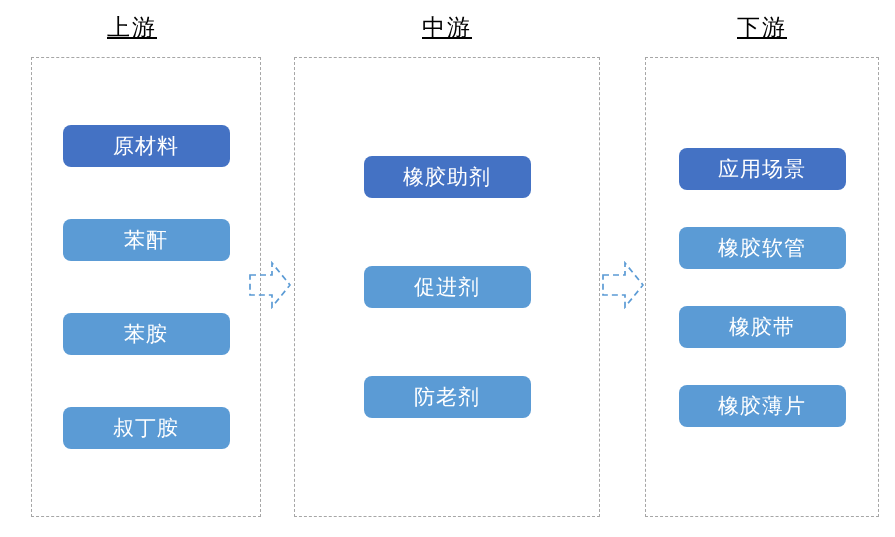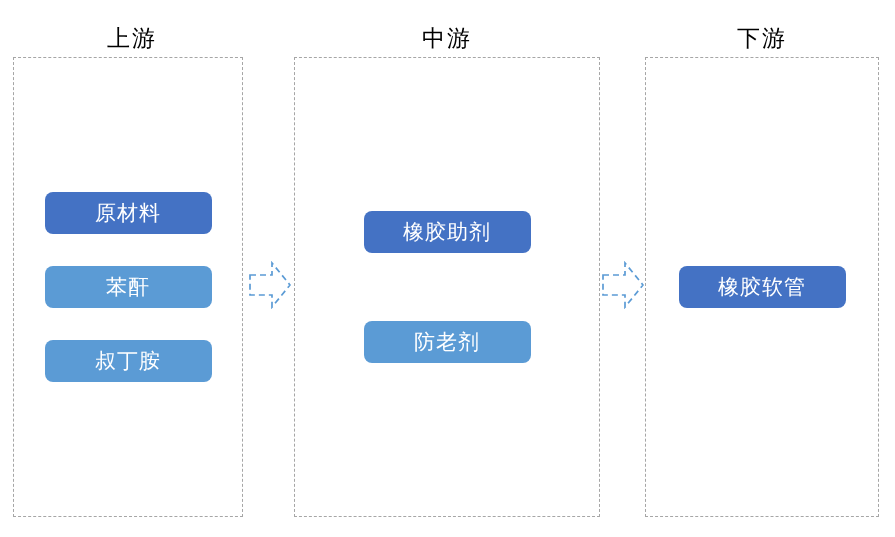--- a/index.html
+++ b/index.html
@@ -10,44 +10,45 @@
   }
   .canvas {
     position: relative;
     width: 895px;
     height: 537px;
     background: #ffffff;
     overflow: hidden;
   }
   .col-title {
     position: absolute;
-    top: 23px;
+    top: 12px;
     font-size: 23px;
     line-height: 30px;
     color: var(--title-text, #000);
     text-align: center;
     letter-spacing: 2px;
     font-weight: 500;
+    text-decoration: underline;
   }
   #title-1 { left: 17px;  width: 230px; }
   #title-2 { left: 294px; width: 306px; }
   #title-3 { left: 645px; width: 234px; }
 
   .panel {
     position: absolute;
     top: 57px;
     height: 460px;
     box-sizing: border-box;
     border: 1px dashed var(--dashed-border, #a6a6a6);
     display: flex;
     flex-direction: column;
     align-items: center;
     justify-content: center;
   }
-  #panel-1 { left: 13px;  width: 230px; gap: 32px; }
+  #panel-1 { left: 31px;  width: 230px; gap: 52px; }
   #panel-2 { left: 294px; width: 306px; gap: 68px; }
   #panel-3 { left: 645px; width: 234px; gap: 37px; }
 
   .chain-box {
     width: 167px;
     height: 42px;
     border-radius: 8px;
     background: var(--item-box, #5B9BD5);
     color: var(--text-on-box, #fff);
     font-size: 21px;
@@ -76,30 +77,35 @@
 
 <div class="canvas">
 
   <div class="col-title" id="title-1">上游</div>
   <div class="col-title" id="title-3">下游</div>
   <div class="col-title" id="title-2">中游</div>
 
   <div class="panel" id="panel-1">
     <div class="chain-box dark">原材料</div>
     <div class="chain-box">苯酐</div>
+    <div class="chain-box">苯胺</div>
     <div class="chain-box">叔丁胺</div>
   </div>
 
   <div class="panel" id="panel-2">
     <div class="chain-box dark">橡胶助剂</div>
+    <div class="chain-box">促进剂</div>
     <div class="chain-box">防老剂</div>
   </div>
 
   <div class="panel" id="panel-3">
-    <div class="chain-box dark">橡胶软管</div>
+    <div class="chain-box dark">应用场景</div>
+    <div class="chain-box">橡胶软管</div>
+    <div class="chain-box">橡胶带</div>
+    <div class="chain-box">橡胶薄片</div>
   </div>
 
   <div class="flow-arrow" id="arrow-1">
     <svg width="42" height="48" viewBox="0 0 42 48">
       <polygon points="1,14 23,14 23,2 41,24 23,46 23,34 1,34" fill="none" stroke="var(--arrow, #5B9BD5)" stroke-width="1.7" stroke-dasharray="6 4" stroke-linejoin="miter"></polygon>
     </svg>
   </div>
 
   <div class="flow-arrow" id="arrow-2">
     <svg width="42" height="48" viewBox="0 0 42 48">

